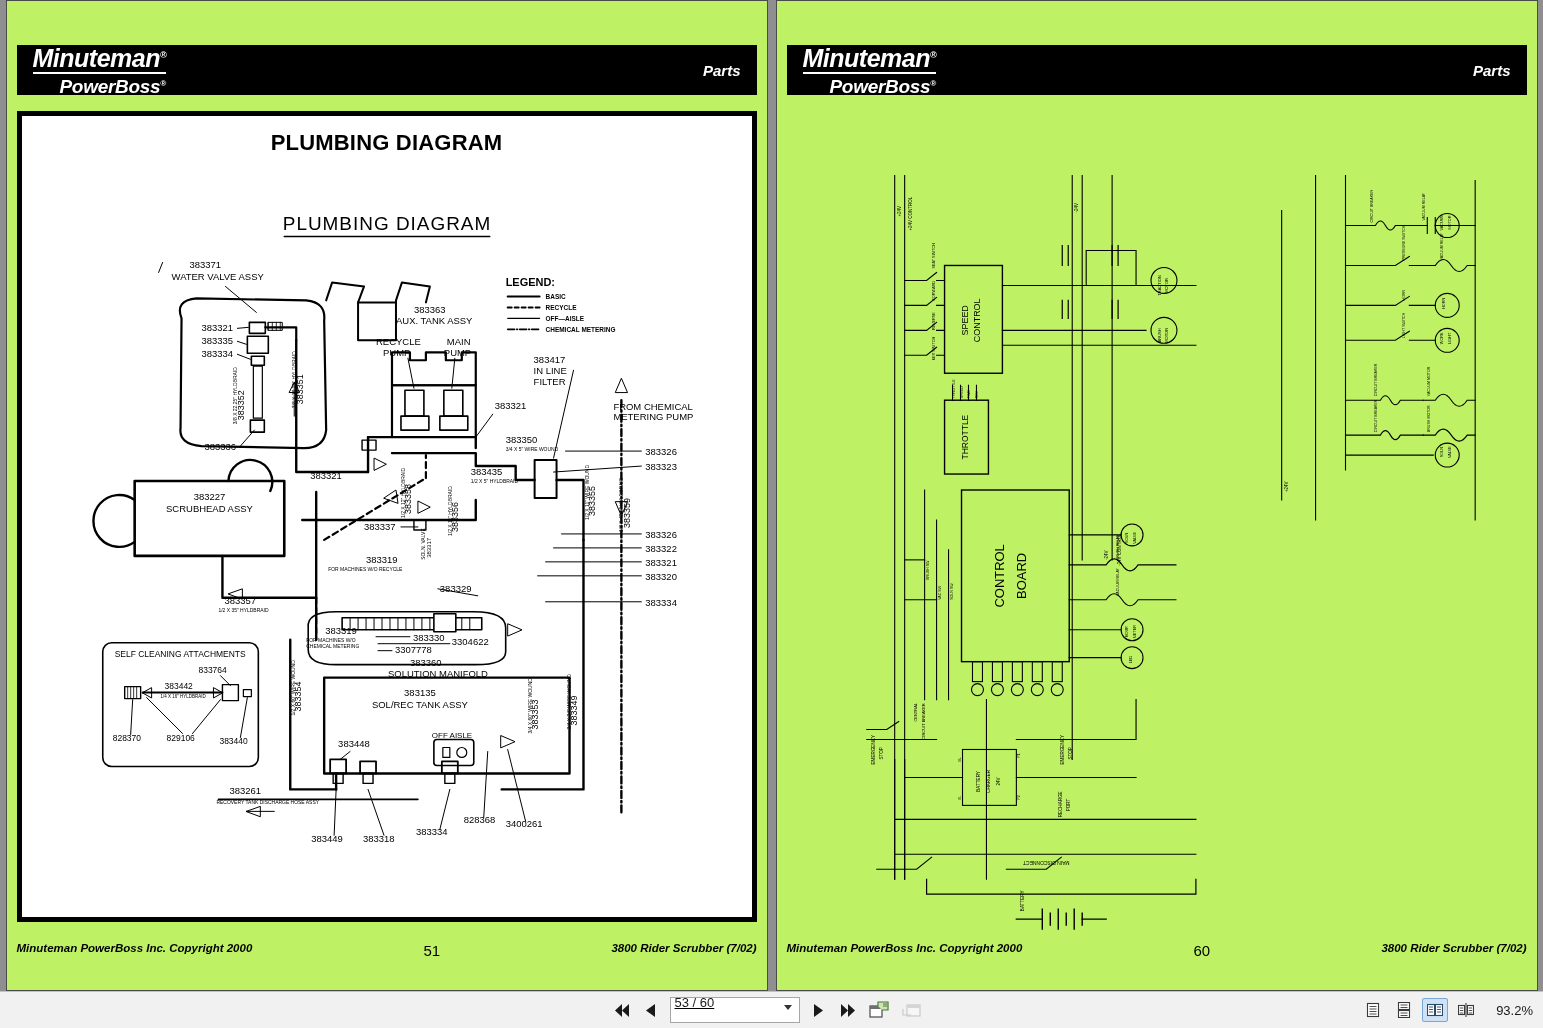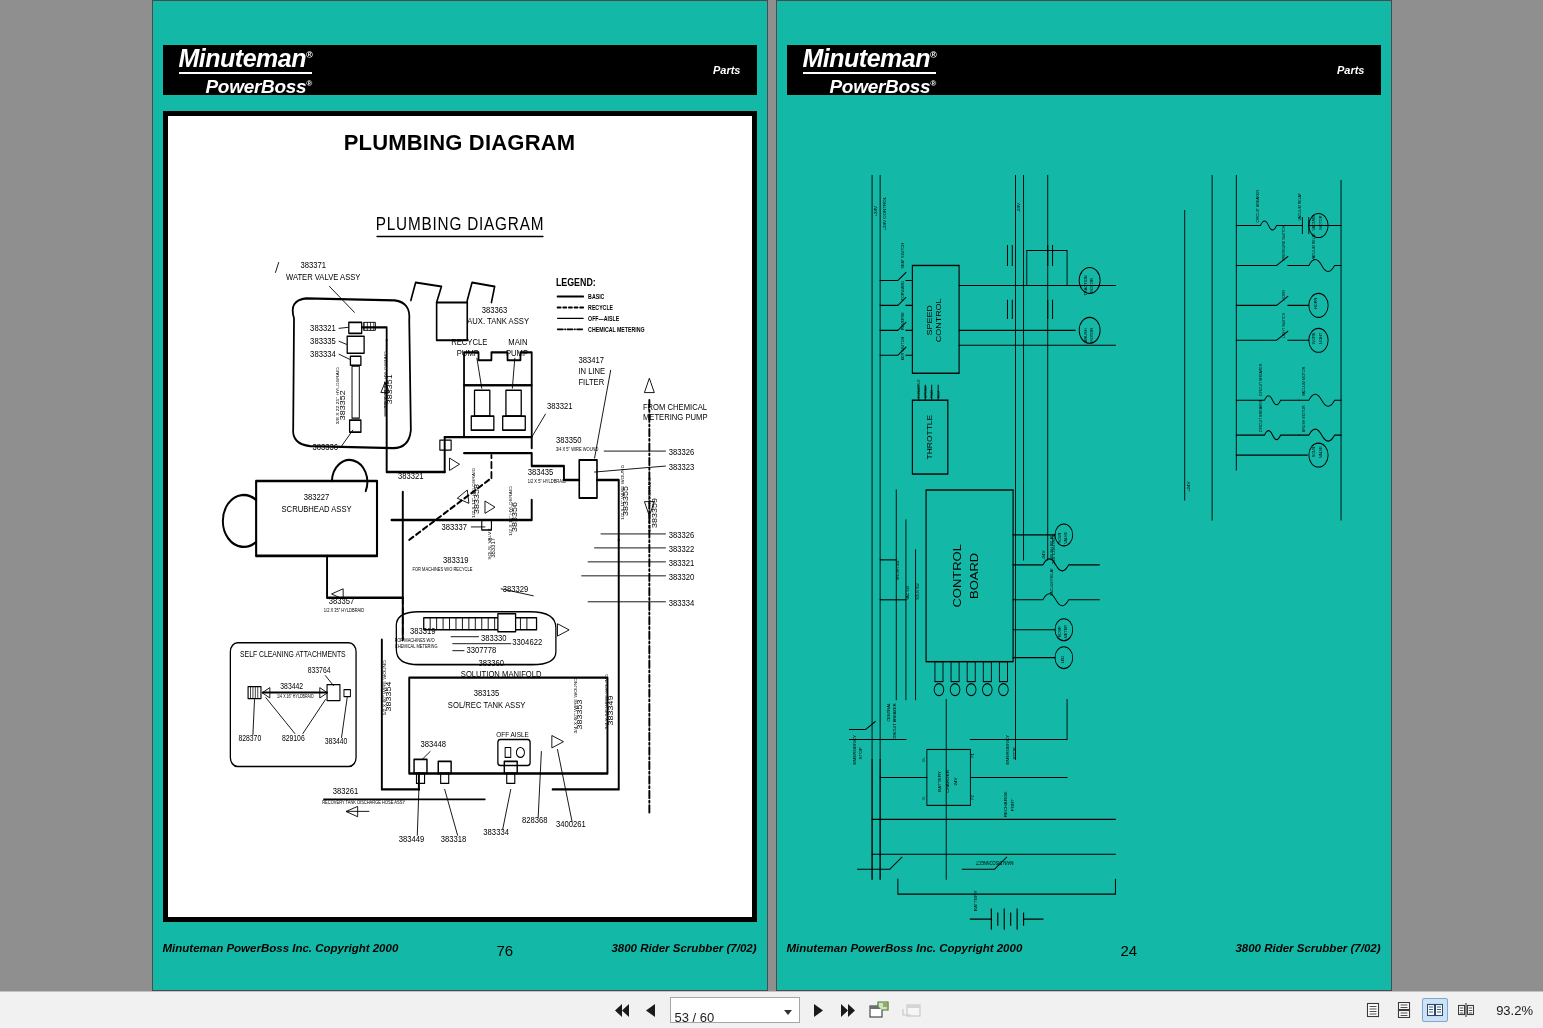--- a/index.html
+++ b/index.html
@@ -14,22 +14,22 @@
 
   
   .doc-area {
     position: absolute; left: 0; top: 0; width: 1543px; height: 991px;
     background: #8f8f8f;
     display: flex; justify-content: center; align-items: flex-start;
     gap: 8px;
   }
   .page {
     position: relative;
-    width: 616px; height: 991px;
-    background: #14b8a6;
+    width: 762px; height: 991px;
+    background: #bef264;
     border: 1px solid #4a4a4a;
     flex: 0 0 auto;
     overflow: hidden;
   }
   .page-inner { position: absolute; left: 0; top: 0; right: 0; bottom: 0; }
 
   
   .hdr {
     position: absolute; left: 10px; right: 10px; top: 44px; height: 50px;
     background: #000; display: flex; align-items: center; justify-content: space-between;
@@ -40,21 +40,21 @@
     color: #fff; font-style: italic; font-weight: bold; font-size: 25px;
     letter-spacing: -0.5px; border-bottom: 2px solid #fff; padding-bottom: 1px;
     display: inline-block;
   }
   .logo .l1 sup { font-size: 9px; vertical-align: super; }
   .logo .l2 {
     color: #fff; font-style: italic; font-weight: bold; font-size: 19px;
     letter-spacing: -0.3px; margin-top: 3px; margin-left: 27px;
   }
   .logo .l2 sup { font-size: 8px; vertical-align: super; }
-  .hdr-right { color: #fff; font-weight: bold; font-size: 11px; font-style: italic; }
+  .hdr-right { color: #fff; font-weight: bold; font-size: 15px; font-style: italic; }
 
   
   .frame {
     position: absolute; left: 10px; right: 10px; top: 110px; bottom: 68px;
     border: 5px solid #000; background: #fff;
   }
   .frame-title {
     text-align: center; font-size: 22px; font-weight: bold; color: #000;
     margin-top: 14px; letter-spacing: 0.2px;
   }
@@ -85,21 +85,21 @@
   }
   .tb-right {
     position: absolute; right: 10px; display: flex; align-items: center; gap: 5px;
   }
   .navbtn {
     width: 20px; height: 22px; display: flex; align-items: center; justify-content: center;
     cursor: pointer; background: transparent; border: none;
   }
   .pagebox {
     width: 130px; height: 22px; background: #fff; border: 1px solid #a6a6a6;
-    display: flex; align-items: flex-start; padding: 12px 4px; position: relative;
+    display: flex; align-items: flex-end; padding: 12px 4px; position: relative; text-decoration: underline;
   }
   .pagebox .pv { font-size: 13px; color: #1a1a1a; flex: 1 1 auto; }
   .pagebox .caret {
     width: 0; height: 0; border-left: 4px solid transparent; border-right: 4px solid transparent;
     border-top: 5px solid #333; margin-right: 3px;
   }
   .viewbtn {
     width: 26px; height: 24px; display: flex; align-items: center; justify-content: center;
     border: 1px solid transparent; border-radius: 2px; cursor: pointer;
   }
@@ -366,21 +366,21 @@
               <path d="M124 735 L126 700" stroke-width="1"></path>
               <path d="M176 734 L140 698" stroke-width="1"></path>
               <path d="M186 734 L214 700" stroke-width="1"></path>
               <path d="M234 738 L241 698" stroke-width="1"></path>
             </g>
           </svg>
         </div>
 
         <div class="ftr">
           <div class="f-left">Minuteman PowerBoss Inc. Copyright 2000</div>
-          <div class="f-mid">76</div>
+          <div class="f-mid">51</div>
           <div class="f-right">3800 Rider Scrubber (7/02)</div>
         </div>
       </div>
     </div>
 
     <div class="page">
       <div class="page-inner">
 
         <div class="hdr">
           <div class="logo">
@@ -577,21 +577,21 @@
                 <path d="M266 910 L266 930 M274 914 L274 926 M282 910 L282 930 M290 914 L290 926 M298 910 L298 930 M306 914 L306 926"></path>
                 <path d="M240 920 L266 920 M306 920 L330 920"></path>
               </g>
               <text transform="translate(248,912) rotate(-90)" font-size="4.6" fill="#000" stroke="none">BATTERY</text>
             </g>
           </svg>
         </div>
 
         <div class="ftr">
           <div class="f-left">Minuteman PowerBoss Inc. Copyright 2000</div>
-          <div class="f-mid">24</div>
+          <div class="f-mid">60</div>
           <div class="f-right">3800 Rider Scrubber (7/02)</div>
         </div>
       </div>
     </div>
   </div>
 
   <div class="toolbar">
 
     <div class="tb-center">
       <div class="navbtn" title="First page">

